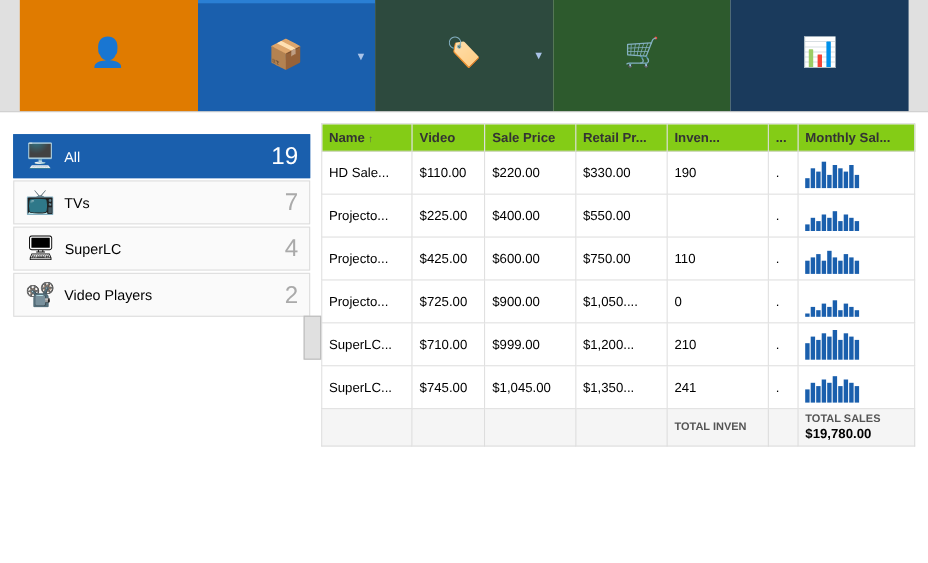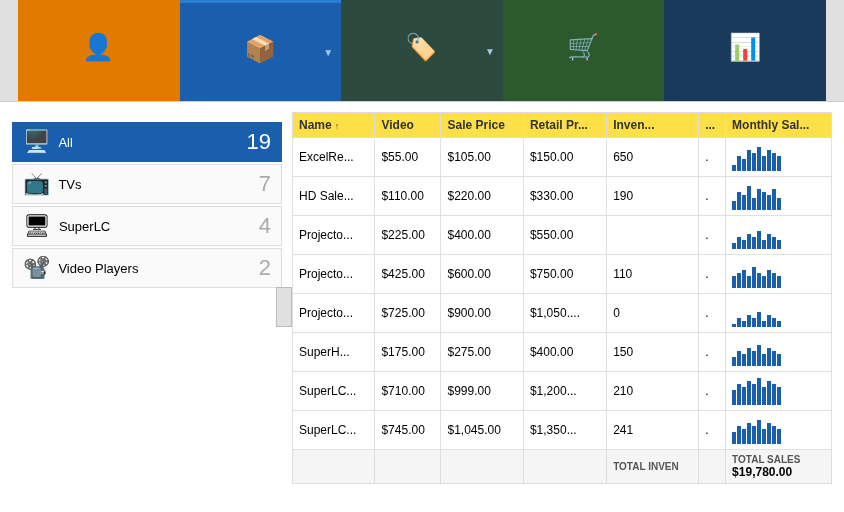--- a/index.html
+++ b/index.html
@@ -92,21 +92,21 @@
       background: #e0e0e0; border: 1px solid #bbb; width: 16px; height: 40px;
       display: flex; align-items: center; justify-content: center;
       cursor: pointer; font-size: 11px; color: #555; z-index: 10;
     }
 
     
     .product-table {
       width: 100%; border-collapse: collapse; font-size: 12px;
     }
     .product-table th {
-      background: #fde047; border: 1px solid #ddd; padding: 5px 6px;
+      background: #84cc16; border: 1px solid #ddd; padding: 5px 6px;
       text-align: left; font-weight: 600; color: #333; white-space: nowrap;
     }
     .product-table td {
       border: 1px solid #e0e0e0; padding: 5px 6px; white-space: nowrap;
     }
     
     .sort-arrow { margin-left: 3px; font-size: 9px; color: #555; }
 
     .bar-chart-cell { display: flex; align-items: flex-end; gap: 1px; height: 28px; }
     .bar { background: #1a5fad; width: 4px; }
@@ -198,42 +198,20 @@
             <th>Video</th>
             <th>Sale Price</th>
             <th>Retail Pr...</th>
             <th>Inven...</th>
             <th>...</th>
             <th>Monthly Sal...</th>
           </tr>
         </thead>
       <tbody id="table-body">
           <tr>
-            <td>ExcelRe...</td>
-            <td>$55.00</td>
-            <td>$105.00</td>
-            <td>$150.00</td>
-            <td>650</td>
-            <td>.</td>
-            <td>
-              <div class="bar-chart-cell">
-                <div class="bar" style="height: 6px;"></div>
-                <div class="bar" style="height: 15px;"></div>
-                <div class="bar" style="height: 12px;"></div>
-                <div class="bar" style="height: 21px;"></div>
-                <div class="bar" style="height: 18px;"></div>
-                <div class="bar" style="height: 24px;"></div>
-                <div class="bar" style="height: 15px;"></div>
-                <div class="bar" style="height: 21px;"></div>
-                <div class="bar" style="height: 18px;"></div>
-                <div class="bar" style="height: 15px;"></div>
-              </div>
-            </td>
-          </tr>
-          <tr>
             <td>HD Sale...</td>
             <td>$110.00</td>
             <td>$220.00</td>
             <td>$330.00</td>
             <td>190</td>
             <td>.</td>
             <td>
               <div class="bar-chart-cell">
                 <div class="bar" style="height: 9px;"></div>
                 <div class="bar" style="height: 18px;"></div>
@@ -308,42 +286,20 @@
                 <div class="bar" style="height: 9px;"></div>
                 <div class="bar" style="height: 15px;"></div>
                 <div class="bar" style="height: 6px;"></div>
                 <div class="bar" style="height: 12px;"></div>
                 <div class="bar" style="height: 9px;"></div>
                 <div class="bar" style="height: 6px;"></div>
               </div>
             </td>
           </tr>
           <tr>
-            <td>SuperH...</td>
-            <td>$175.00</td>
-            <td>$275.00</td>
-            <td>$400.00</td>
-            <td>150</td>
-            <td>.</td>
-            <td>
-              <div class="bar-chart-cell">
-                <div class="bar" style="height: 9px;"></div>
-                <div class="bar" style="height: 15px;"></div>
-                <div class="bar" style="height: 12px;"></div>
-                <div class="bar" style="height: 18px;"></div>
-                <div class="bar" style="height: 15px;"></div>
-                <div class="bar" style="height: 21px;"></div>
-                <div class="bar" style="height: 12px;"></div>
-                <div class="bar" style="height: 18px;"></div>
-                <div class="bar" style="height: 15px;"></div>
-                <div class="bar" style="height: 12px;"></div>
-              </div>
-            </td>
-          </tr>
-          <tr>
             <td>SuperLC...</td>
             <td>$710.00</td>
             <td>$999.00</td>
             <td>$1,200...</td>
             <td>210</td>
             <td>.</td>
             <td>
               <div class="bar-chart-cell">
                 <div class="bar" style="height: 15px;"></div>
                 <div class="bar" style="height: 21px;"></div>

